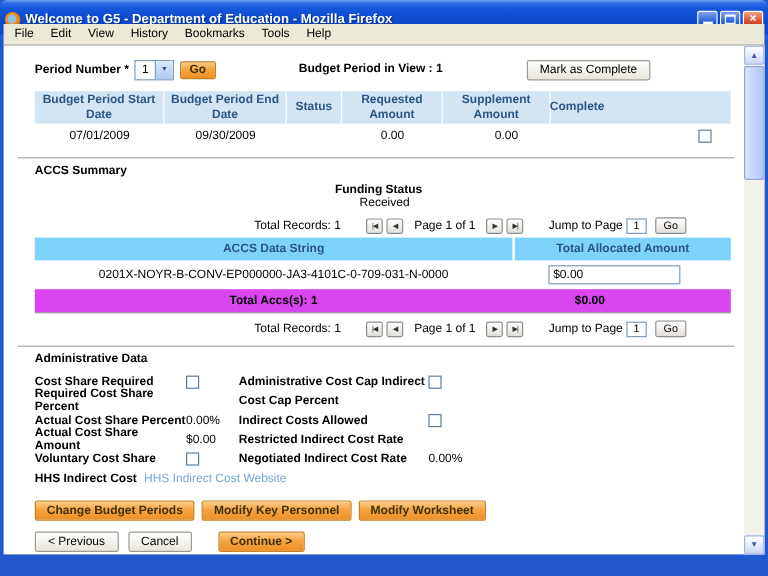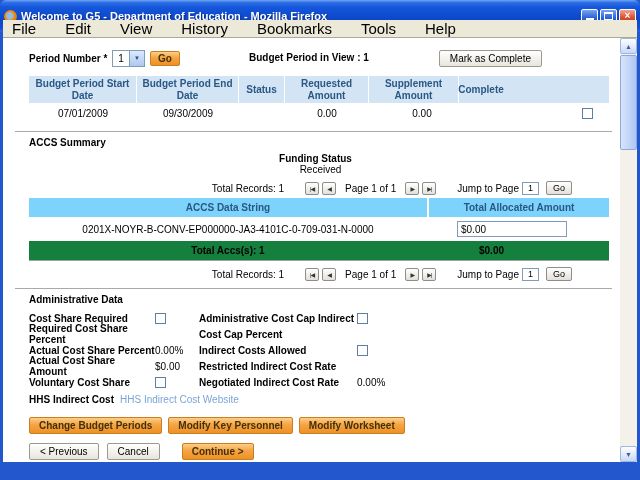--- a/index.html
+++ b/index.html
@@ -15,21 +15,21 @@
   .title-text { color:#fff; font-weight:bold; font-size:11px; text-shadow:1px 1px 1px #0A2E8C; flex:1; white-space:nowrap; overflow:hidden; }
   .win-buttons { display:flex; gap:2px; }
   .win-btn { width:17px; height:15px; border-radius:2px; border:1px solid #fff; display:flex; align-items:center; justify-content:center; color:#fff; font-size:10px; line-height:1; }
   .win-btn.minmax { background:linear-gradient(180deg,#7AA3F0,#2E63D8 60%,#1C4FC4); }
   .win-btn.close { background:linear-gradient(180deg,#F0A58E,#DD5435 55%,#B33A1D); font-weight:bold; }
   .glyph-min { width:8px; height:3px; background:#fff; margin-top:7px; }
   .glyph-max { width:9px; height:8px; border:1px solid #fff; border-top-width:2px; }
 
   
   .menubar { position:absolute; top:20px; left:3px; right:3px; height:18px;
-    background:#ECE9D8; border-bottom:1px solid #ACA899; display:flex; align-items:center; font-size:15px; color:#000; padding-left:2px;gap:15px; }
+    background:#ECE9D8; border-bottom:1px solid #ACA899; display:flex; align-items:center; font-size:10px; color:#000; padding-left:2px; }
   .menu-item { padding:2px 7px; }
 
   
   .viewport { position:absolute; top:38px; left:3px; right:3px; bottom:18px; background:#fff; display:flex; }
   .page { flex:1; overflow:hidden; position:relative; padding:10px 8px 0 26px; font-size:10px; color:#000; }
 
   
   .scrollbar { width:17px; background:#F3F1EA; position:relative; flex:0 0 auto; }
   .sb-btn { position:absolute; left:0; right:0; height:16px; background:linear-gradient(180deg,#FDFEFF,#CBD8F4);
     border:1px solid #9EB6E4; border-radius:2px; color:#3F5FA0; font-size:7px; display:flex; align-items:center; justify-content:center; }
@@ -79,21 +79,21 @@
   .pager-go { margin-left:4px; background:linear-gradient(180deg,#FFF,#E3E0D8); border:1px solid #8D8D8D; font-size:9px; padding:1px 6px; border-radius:2px; }
 
   
   .atable { width:580px; margin-top:3px; }
   .at-head { display:flex; gap:2px; }
   .at-h { background:#7dd3fc; color:#2B5784; font-weight:bold; text-align:center; padding:4px 0; font-size:10px; }
   .at-left { width:398px; } .at-right { flex:1; }
   .at-row { display:flex; gap:2px; align-items:center; padding:4px 0; }
   .at-ds { text-align:center; font-size:10px; }
   .alloc-input { width:110px; height:16px; border:1px solid #7F9DB9; font-size:10px; padding:0 3px; margin-left:28px; font-family:inherit; }
-  .at-total { display:flex; align-items:center; background:#15803d; border-bottom:1px solid #A0A0A0; padding:4px 0; font-weight:bold; }
+  .at-total { display:flex; align-items:center; background:#d946ef; border-bottom:1px solid #A0A0A0; padding:4px 0; font-weight:bold; }
   .at-tl { width:398px; text-align:center; }
   .at-tv { margin-left:52px; }
 
   
   .admin-row { display:flex; align-items:center; height:16px; font-size:10px; }
   .al { width:126px; font-weight:bold; }
   .alv { width:44px; display:flex; align-items:center; }
   .arl { width:158px; font-weight:bold; }
   .arv { flex:1; display:flex; align-items:center; }
   .hhs-row { display:flex; align-items:center; margin-top:4px; }

